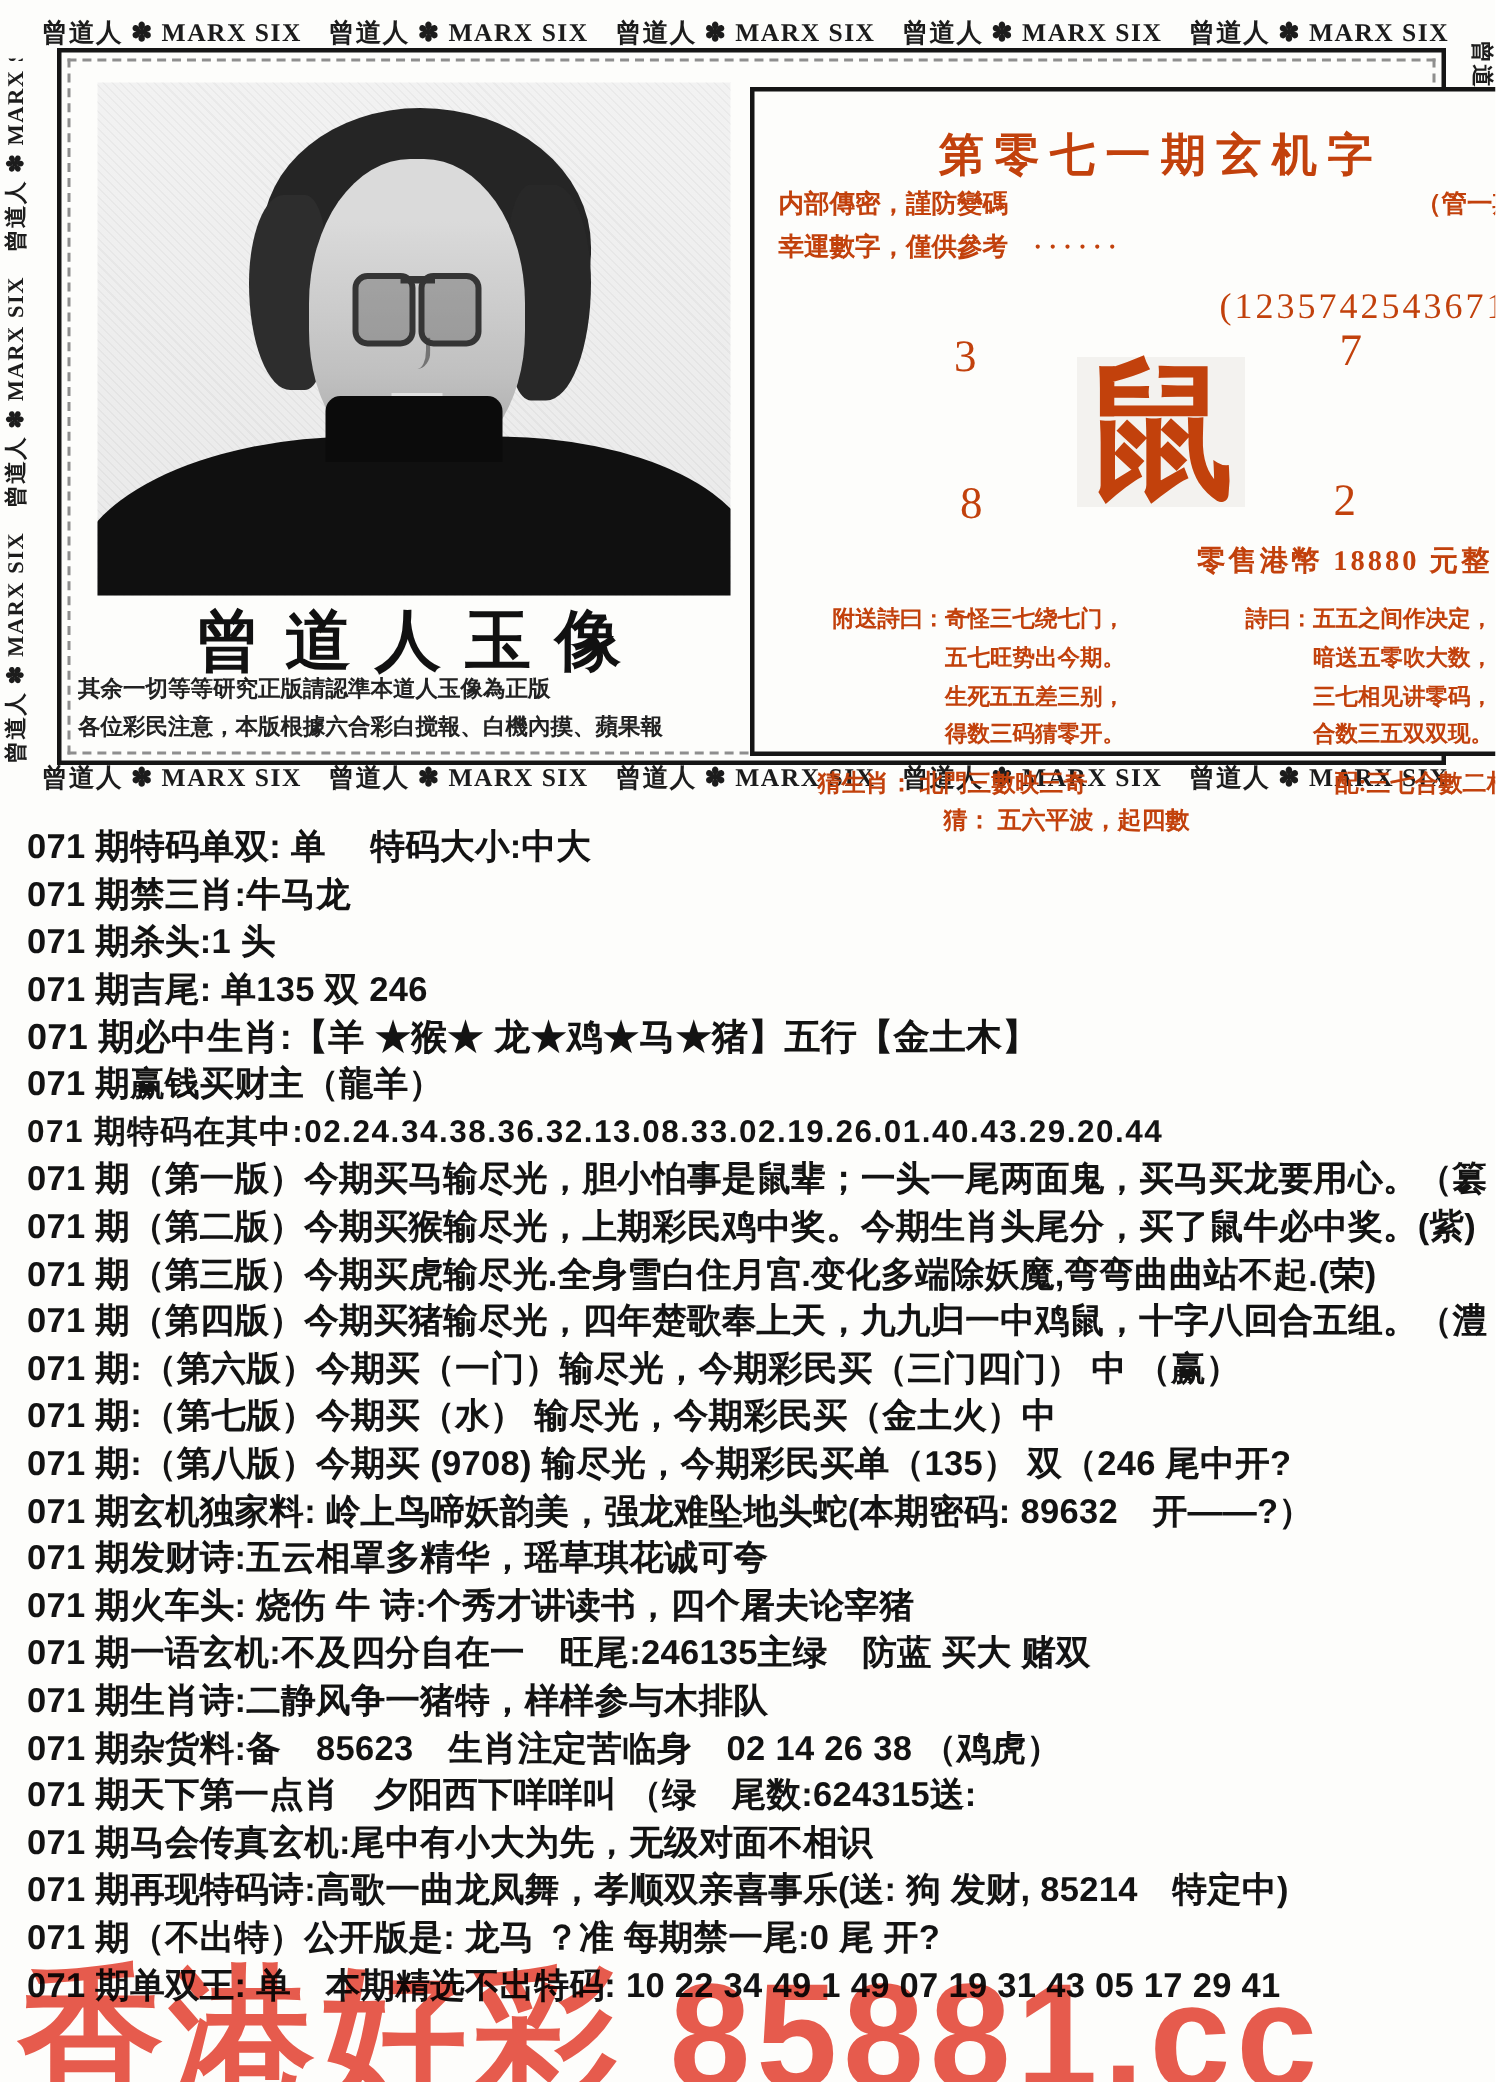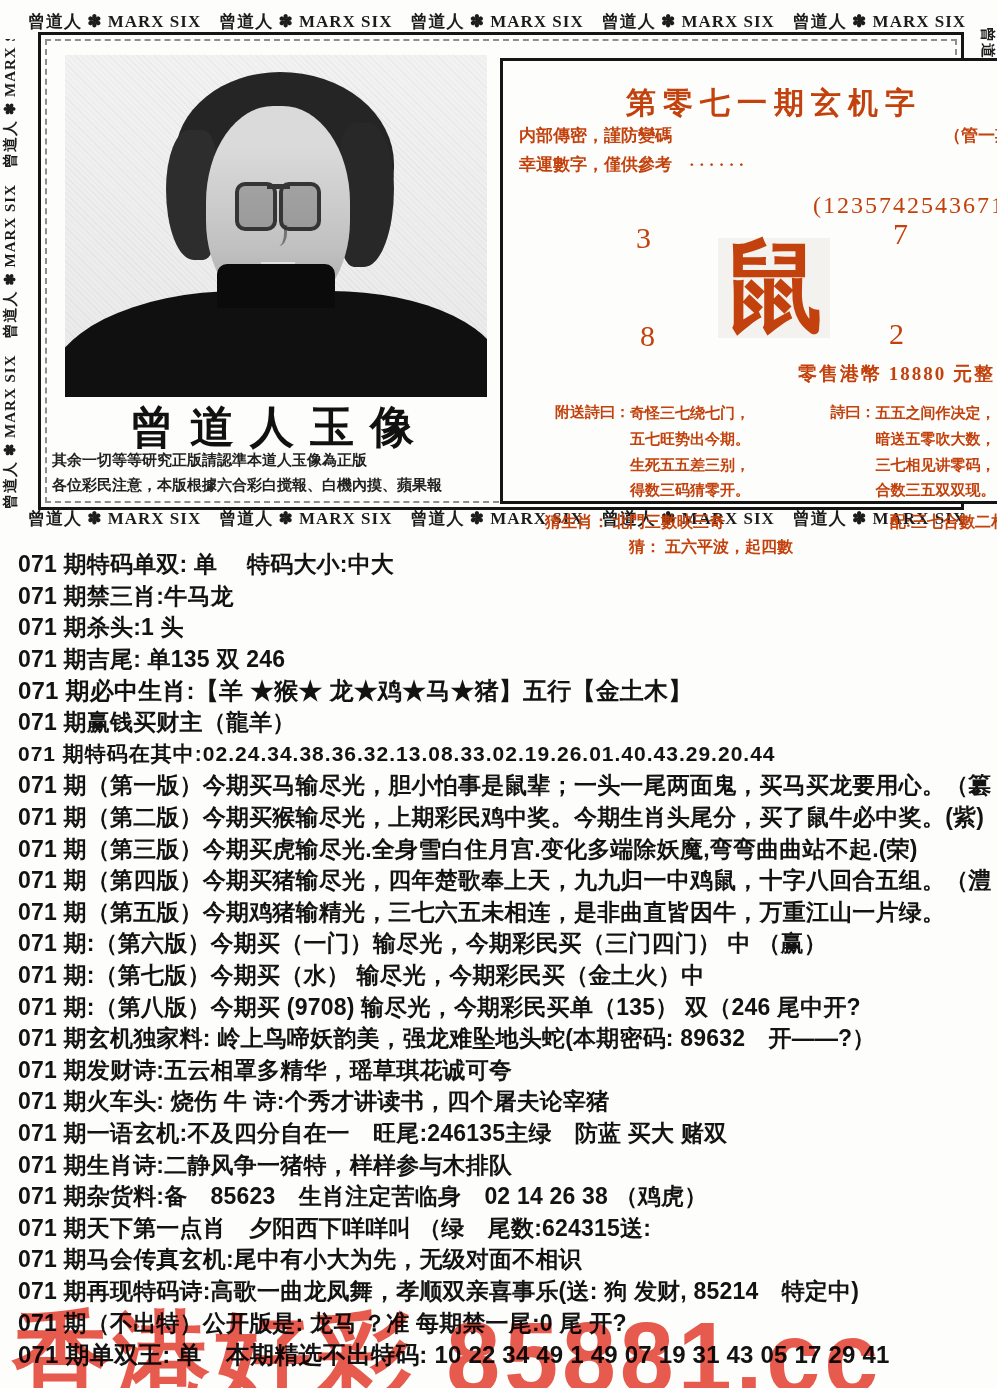--- a/index.html
+++ b/index.html
@@ -216,21 +216,20 @@
     <div class="tip">071 期禁三肖:牛马龙</div>
     <div class="tip">071 期杀头:1 头</div>
     <div class="tip">071 期吉尾: 单135 双 246</div>
     <div class="tip">071 期必中生肖:【羊 ★猴★ 龙★鸡★马★猪】五行【金土木】</div>
     <div class="tip">071 期赢钱买财主（龍羊）</div>
     <div class="tip">071 期特码在其中:02.24.34.38.36.32.13.08.33.02.19.26.01.40.43.29.20.44</div>
     <div class="tip">071 期（第一版）今期买马输尽光，胆小怕事是鼠辈；一头一尾两面鬼，买马买龙要用心。（簒）</div>
     <div class="tip">071 期（第二版）今期买猴输尽光，上期彩民鸡中奖。今期生肖头尾分，买了鼠牛必中奖。(紫)</div>
     <div class="tip">071 期（第三版）今期买虎输尽光.全身雪白住月宫.变化多端除妖魔,弯弯曲曲站不起.(荣)</div>
     <div class="tip">071 期（第四版）今期买猪输尽光，四年楚歌奉上天，九九归一中鸡鼠，十字八回合五组。（澧）</div>
-    <div class="tip">071 期（第五版）今期鸡猪输精光，三七六五未相连，是非曲直皆因牛，万重江山一片绿。</div>
     <div class="tip">071 期:（第六版）今期买（一门）输尽光，今期彩民买（三门四门） 中 （赢）</div>
     <div class="tip">071 期:（第七版）今期买（水） 输尽光，今期彩民买（金土火）中</div>
     <div class="tip">071 期:（第八版）今期买 (9708) 输尽光，今期彩民买单（135） 双（246 尾中开?</div>
     <div class="tip">071 期玄机独家料: 岭上鸟啼妖韵美，强龙难坠地头蛇(本期密码: 89632　开——?）</div>
     <div class="tip">071 期发财诗:五云相罩多精华，瑶草琪花诚可夸</div>
     <div class="tip">071 期火车头: 烧伤 牛 诗:个秀才讲读书，四个屠夫论宰猪</div>
     <div class="tip">071 期一语玄机:不及四分自在一　旺尾:246135主绿　防蓝 买大 赌双</div>
     <div class="tip">071 期生肖诗:二静风争一猪特，样样参与木排队</div>
     <div class="tip">071 期杂货料:备　85623　生肖注定苦临身　02 14 26 38 （鸡虎）</div>
     <div class="tip">071 期天下第一点肖　夕阳西下咩咩叫 （绿　尾数:624315送:</div>

